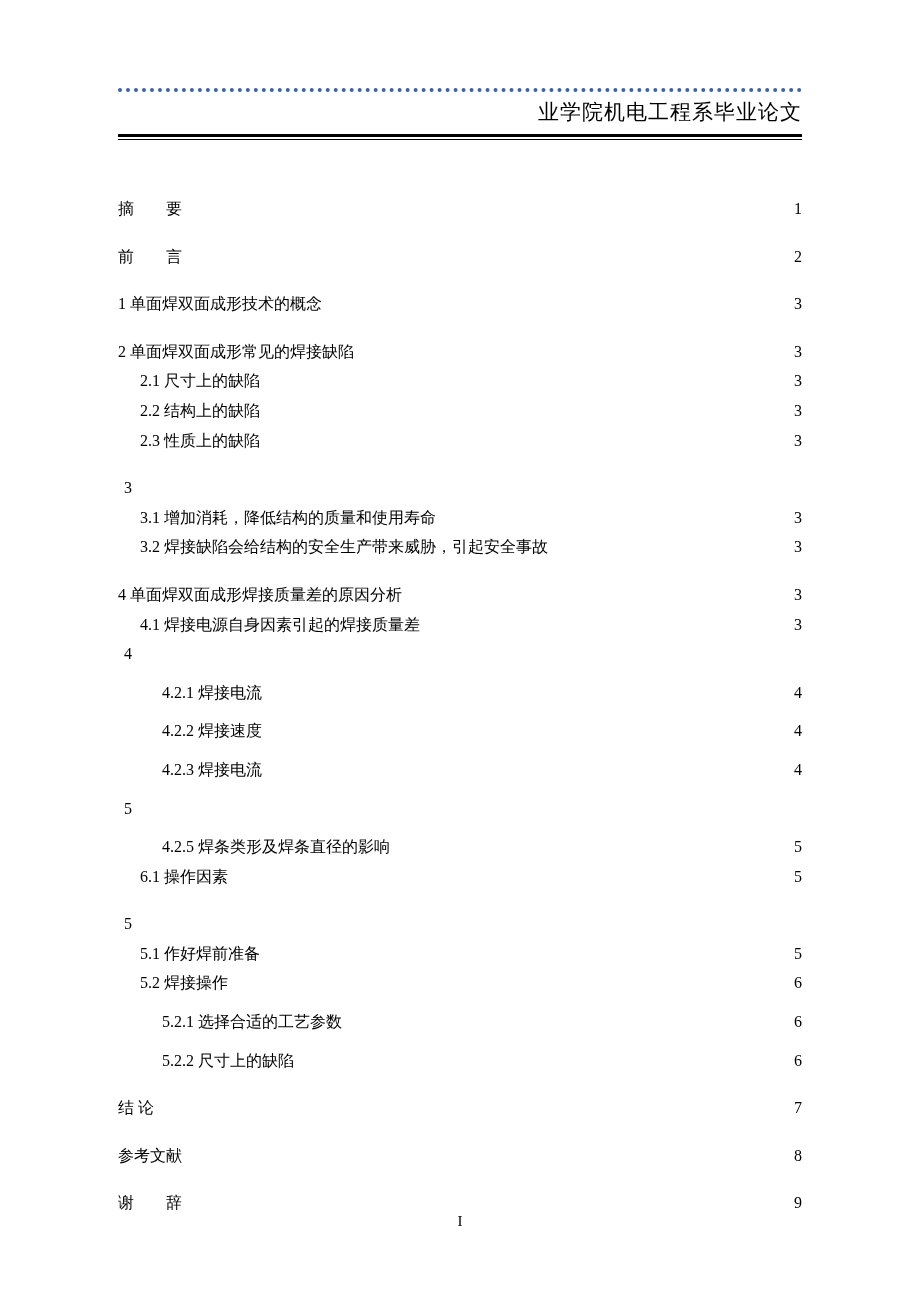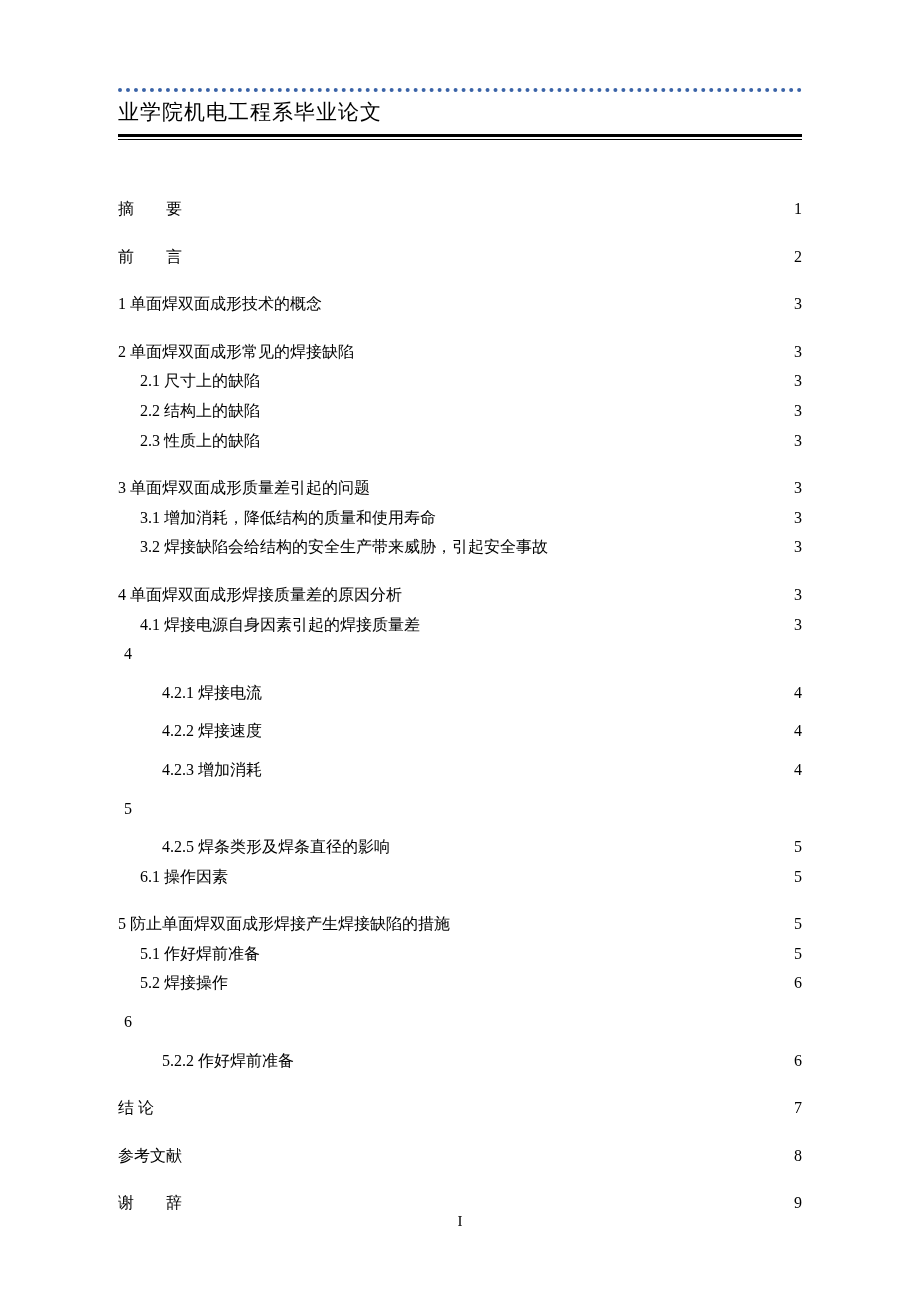--- a/index.html
+++ b/index.html
@@ -18,21 +18,21 @@
       position: relative;
       margin-bottom: 56px;
     }
     .dotted-line {
       height: 4px;
       border-top: 4px dotted #3b64a8;
       width: 100%;
       margin-bottom: 2px;
     }
     .header-title {
-      text-align: left;
+      text-align: right;
       font-size: 21px;
       letter-spacing: 1px;
       padding: 4px 0 8px 0;
       font-family: "SimSun", "宋体", serif;
     }
     .double-line {
       border-top: 3px solid #000;
       border-bottom: 1px solid #000;
       height: 6px;
     }
@@ -106,21 +106,20 @@
       </div>
       <div class="toc-row lvl1">
         <span class="toc-label">2.2 结构上的缺陷</span>
         <span class="toc-page">3</span>
       </div>
       <div class="toc-row lvl1">
         <span class="toc-label">2.3 性质上的缺陷</span>
         <span class="toc-page">3</span>
       </div>
       <div class="toc-row lvl0">
-        <span class="toc-label">3 单面焊双面成形质量差引起的问题</span>
         <span class="toc-page">3</span>
       </div>
       <div class="toc-row lvl1">
         <span class="toc-label">3.1 增加消耗，降低结构的质量和使用寿命</span>
         <span class="toc-page">3</span>
       </div>
       <div class="toc-row lvl1">
         <span class="toc-label">3.2 焊接缺陷会给结构的安全生产带来威胁，引起安全事故</span>
         <span class="toc-page">3</span>
       </div>
@@ -137,51 +136,51 @@
       </div>
       <div class="toc-row lvl2">
         <span class="toc-label">4.2.1 焊接电流</span>
         <span class="toc-page">4</span>
       </div>
       <div class="toc-row lvl2">
         <span class="toc-label">4.2.2 焊接速度</span>
         <span class="toc-page">4</span>
       </div>
       <div class="toc-row lvl2">
-        <span class="toc-label">4.2.3 增加消耗</span>
+        <span class="toc-label">4.2.3 焊接电流</span>
         <span class="toc-page">4</span>
       </div>
       <div class="toc-row lvl2">
         <span class="toc-page">5</span>
       </div>
       <div class="toc-row lvl2">
         <span class="toc-label">4.2.5 焊条类形及焊条直径的影响</span>
         <span class="toc-page">5</span>
       </div>
       <div class="toc-row lvl1">
         <span class="toc-label">6.1 操作因素</span>
         <span class="toc-page">5</span>
       </div>
       <div class="toc-row lvl0">
-        <span class="toc-label">5 防止单面焊双面成形焊接产生焊接缺陷的措施</span>
         <span class="toc-page">5</span>
       </div>
       <div class="toc-row lvl1">
         <span class="toc-label">5.1 作好焊前准备</span>
         <span class="toc-page">5</span>
       </div>
       <div class="toc-row lvl1">
         <span class="toc-label">5.2 焊接操作</span>
         <span class="toc-page">6</span>
       </div>
       <div class="toc-row lvl2">
+        <span class="toc-label">5.2.1 选择合适的工艺参数</span>
         <span class="toc-page">6</span>
       </div>
       <div class="toc-row lvl2">
-        <span class="toc-label">5.2.2 作好焊前准备</span>
+        <span class="toc-label">5.2.2 尺寸上的缺陷</span>
         <span class="toc-page">6</span>
       </div>
       <div class="toc-row lvl0">
         <span class="toc-label">结 论</span>
         <span class="toc-page">7</span>
       </div>
       <div class="toc-row lvl0">
         <span class="toc-label">参考文献</span>
         <span class="toc-page">8</span>
       </div>

